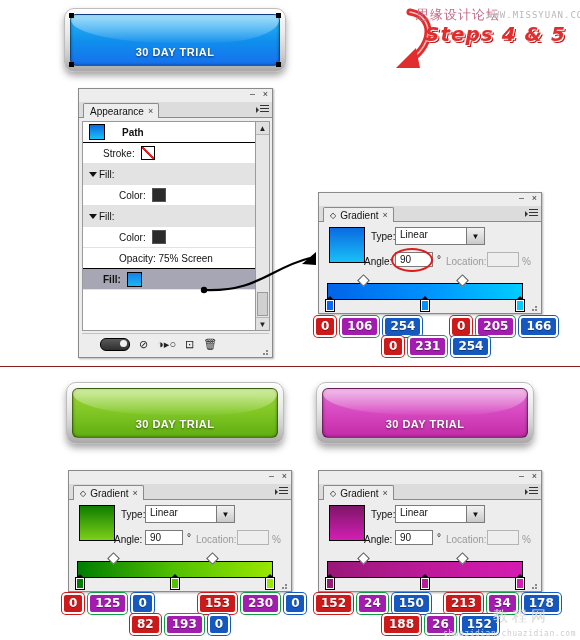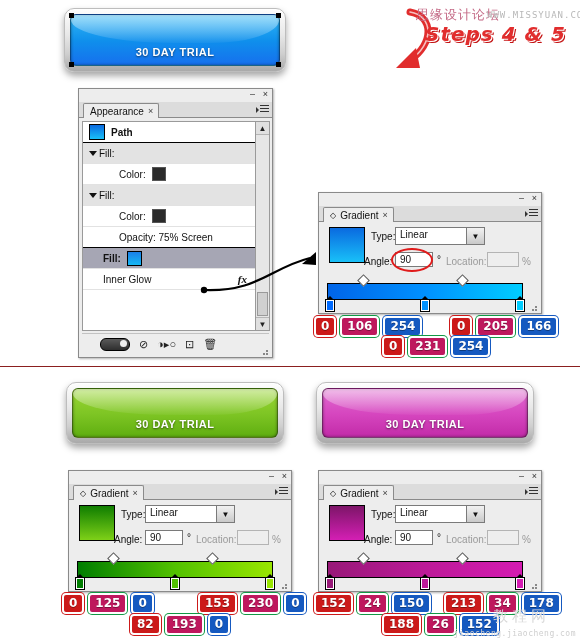--- a/index.html
+++ b/index.html
@@ -209,21 +209,21 @@
     position:relative;
     color:#fff;font-size:12px;font-weight:bold;
     padding:0 5px;height:17px;line-height:17px;
     border-radius:4px;
     border:2px solid #fff;
     font-family:"DejaVu Sans", sans-serif;
     text-shadow:0 1px 0 rgba(0,0,0,.35);
     box-sizing:content-box;
   }
   .badge.r{background:#cc1a1a;box-shadow:0 0 0 1px #cc1a1a;}
-  .badge.g{background:#be185d;box-shadow:0 0 0 1px #119944;}
+  .badge.g{background:#a21caf;box-shadow:0 0 0 1px #119944;}
   .badge.b{background:#1559c0;box-shadow:0 0 0 1px #1559c0;}
 
   
   .divider{position:absolute;left:0;right:0;height:1px;background:#8b1f1f;}
   .wm-cn{
     position:absolute;font-size:13px;color:#c46a86;letter-spacing:1px;
     font-family:"DejaVu Sans",sans-serif;
   }
   .wm-url{
     position:absolute;font-size:9px;color:#b8b8b8;letter-spacing:1px;
@@ -284,21 +284,25 @@
       <span class="tri"></span>
       <span class="ln" style="top:2px"></span>
         <span class="ln" style="top:5px"></span>
         <span class="ln" style="top:8px"></span>
     </div>
   </div>
 
   <div class="ap-list">
     <div class="ap-row sep" style="font-weight:bold;">
       <span class="sw thumb" style="margin-left:0;width:14px;height:14px;"></span>
-      <span style="margin-left:6px">Path</span>
+      <span style="margin-left:17px">Path</span>
+    </div>
+    <div class="ap-row">
+      <span class="ind">Stroke:</span>
+      <span class="sw none"></span>
     </div>
     <div class="ap-row grey">
       <span class="tri-down"></span>
       <span>Fill:</span>
     </div>
     <div class="ap-row">
       <span class="ind2">Color:</span>
       <span class="sw dark"></span>
     </div>
     <div class="ap-row grey">
@@ -308,24 +312,20 @@
     <div class="ap-row">
       <span class="ind2">Color:</span>
       <span class="sw dark"></span>
     </div>
     <div class="ap-row sep">
       <span class="ind2">Opacity: 75% Screen</span>
     </div>
     <div class="ap-row sel">
       <span class="ind">Fill:</span>
       <span class="sw bluegrad" style="width:13px;height:13px;"></span>
-    </div>
-    <div class="ap-row">
-      <span class="ind">Inner Glow</span>
-      <span class="fx" style="position:absolute;right:8px;">fx</span>
     </div>
 
   </div>
 
   <div class="ap-scroll">
     <div class="arrow" style="top:0;">▲</div>
     <div class="thumbbar"></div>
     <div class="arrow bot">▼</div>
   </div>
 
@@ -562,13 +562,13 @@
   <span class="badge g">34</span>
   <span class="badge b">178</span>
 </div>
 <div class="rgbrow" style="left:382px;top:614px;">
   <span class="badge r">188</span>
   <span class="badge g">26</span>
   <span class="badge b">152</span>
 </div>
 
 <div class="wm-bottom-cn">教程网</div>
-<div class="wm-bottom">jiaocheng.jiaocheng.com</div>
+<div class="wm-bottom">chuazidian.chuazidian.com</div>
 
 </body></html>

